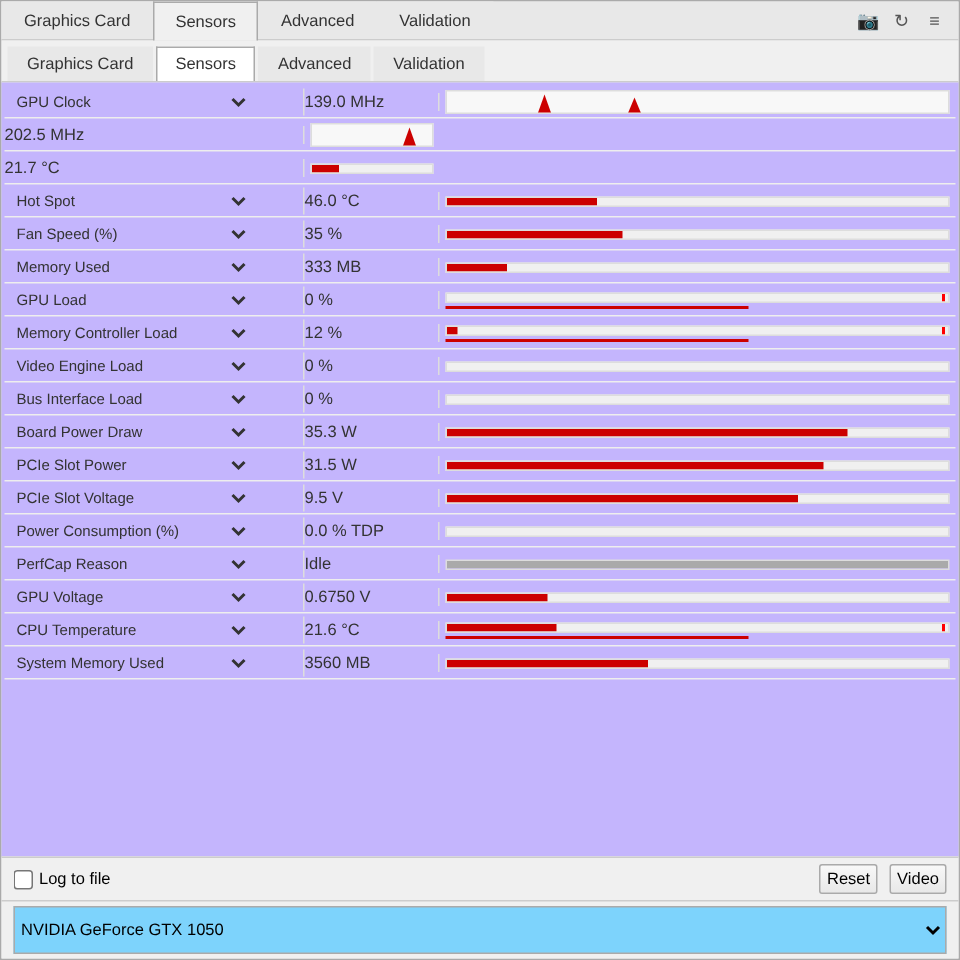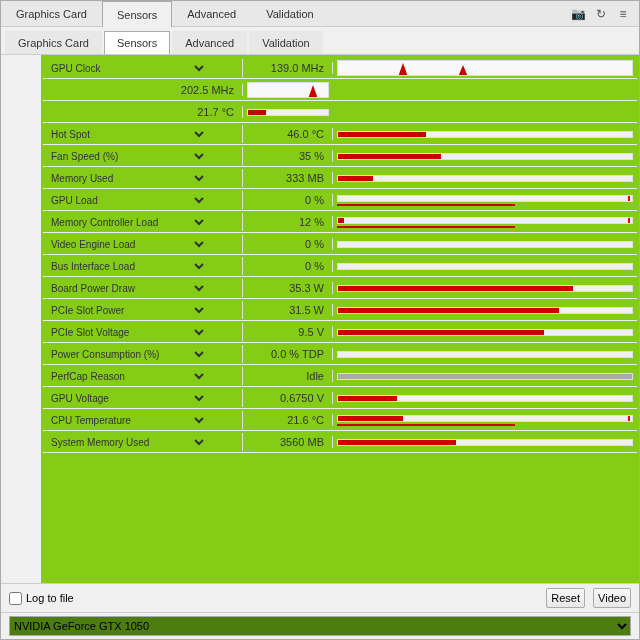--- a/index.html
+++ b/index.html
@@ -82,23 +82,22 @@
       display: flex;
       align-items: center;
       justify-content: center;
       cursor: pointer;
       font-size: 12px;
       color: #555;
     }
     .content {
       flex: 1;
       overflow-y: auto;
-      background: #84cc16;
+      background: #c4b5fd;
       padding: 2px;
-      margin-left: 40px;
     }
     .sensor-row {
       display: grid;
       grid-template-columns: 200px 90px 1fr;
       border-bottom: 1px solid #eee;
       height: 22px;
       align-items: center;
     }
     .sensor-name {
       display: flex;
@@ -110,22 +109,22 @@
     .sensor-name select {
       font-size: 10px;
       border: none;
       background: transparent;
       width: 160px;
       height: 18px;
       cursor: pointer;
       color: #333;
     }
     .sensor-value {
-      text-align: right;
-      padding-right: 8px;
+      text-align: left;
+      padding-right: 24px;
       color: #333;
       font-size: 11px;
       border-right: 1px solid #ddd;
     }
     .sensor-bar-container {
       padding: 2px 4px;
       display: flex;
       flex-direction: column;
       justify-content: center;
       gap: 1px;
@@ -186,24 +185,24 @@
     .device-row {
       border-top: 1px solid #ccc;
       background: #f0f0f0;
       display: flex;
       align-items: center;
       padding: 3px 8px;
       gap: 8px;
     }
     .device-select {
       flex: 1;
-      height: 20px;
+      height: 32px;
       font-size: 11px;
       border: 1px solid #aaa;
-      background: #4d7c0f;
+      background: #7dd3fc;
     }
   </style>
 </head>
 <body>
 
 <div class="window">
 
   <div class="title-bar">
     <div class="tab">Graphics Card</div>
     <div class="tab active">Sensors</div>

